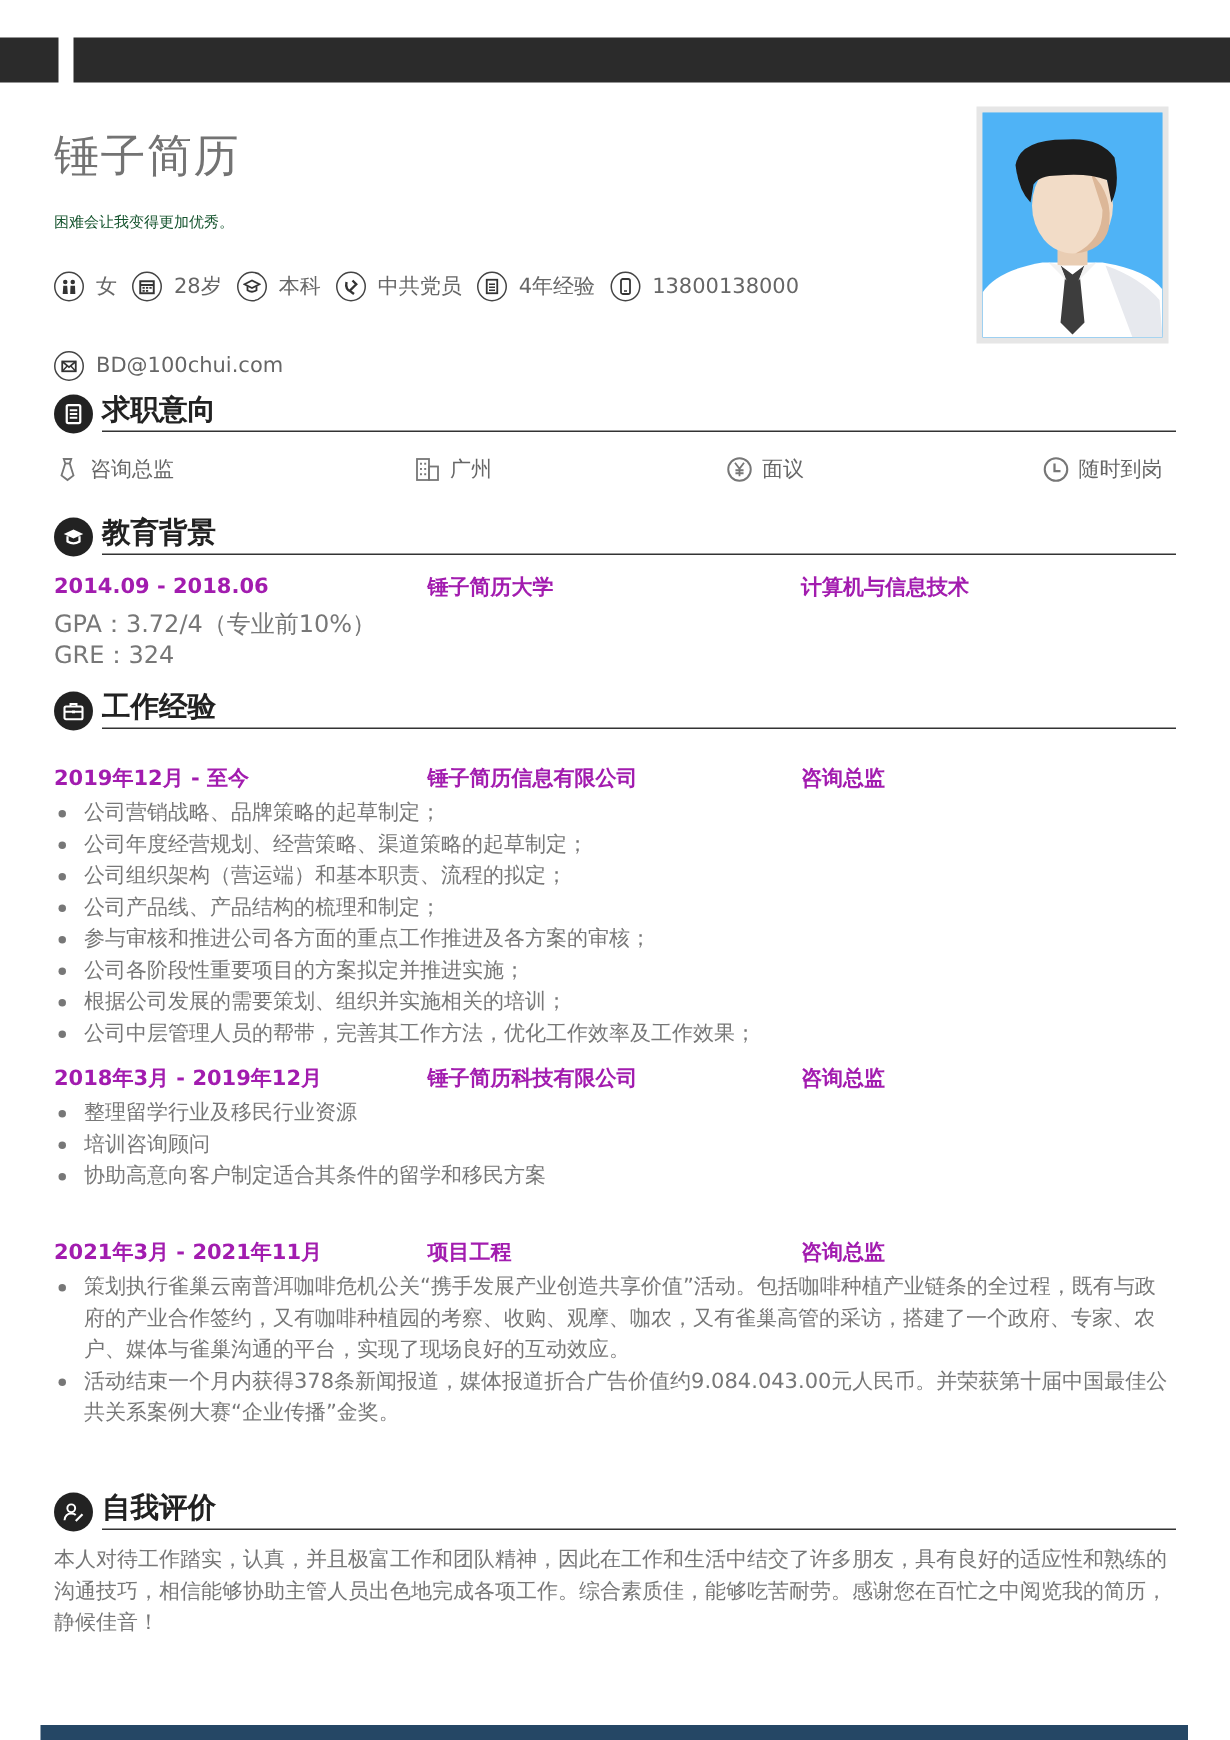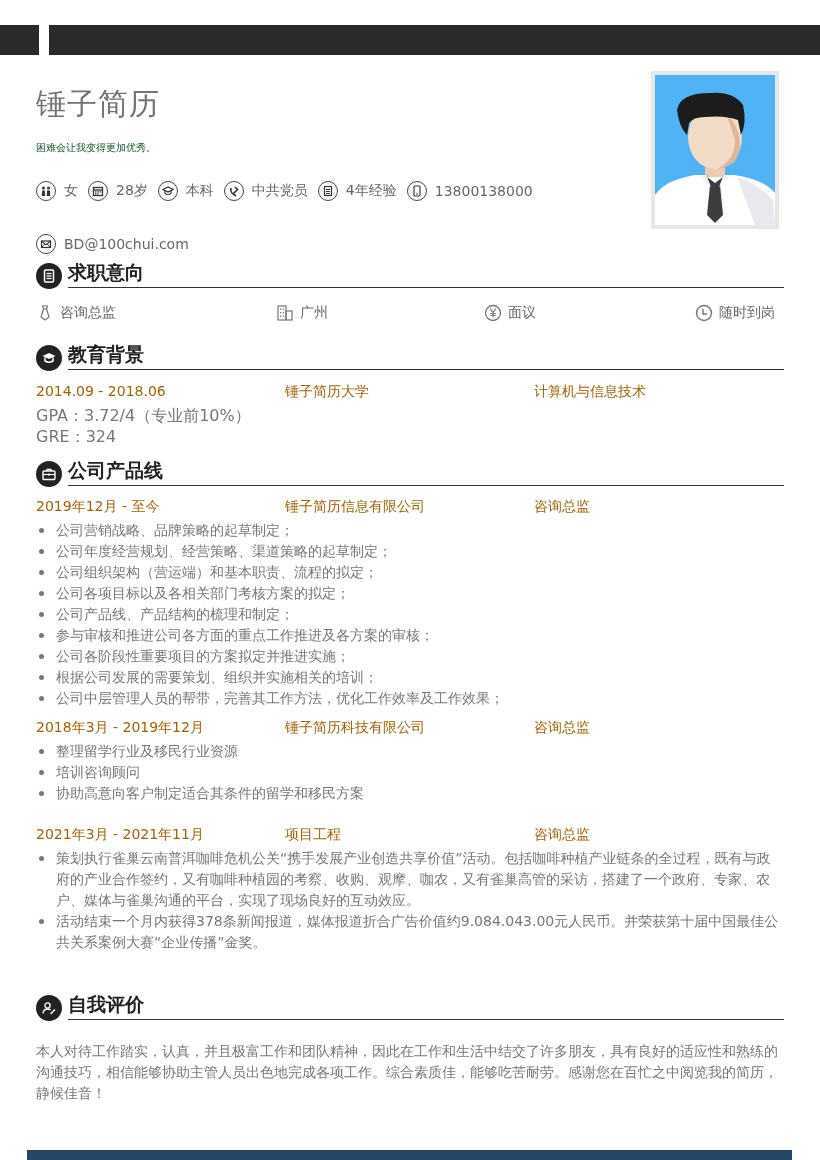--- a/index.html
+++ b/index.html
@@ -27,21 +27,21 @@
   .sec-head { display: flex; align-items: flex-end; height: 30px; }
   .sec-icon { width: 26px; height: 26px; border-radius: 50%; background: #222; display: flex; align-items: center; justify-content: center; margin-right: 6px; flex-shrink: 0; margin-bottom: -1px; }
   .sec-icon svg { width: 16px; height: 16px; }
   .sec-title-wrap { flex: 1; border-bottom: 1.5px solid #333; height: 30px; display: flex; align-items: center; }
   .sec-title { font-size: 19px; font-weight: bold; color: #222; }
 
   .intent-row { position: absolute; top: 304px; left: 36px; width: 748px; height: 24px; font-size: 14px; color: #666; }
   .intent-item { position: absolute; display: flex; align-items: center; top: 0; }
   .intent-item svg { width: 18px; height: 18px; margin-right: 6px; }
 
-  .row3 { position: relative; height: 22px; font-size: 14px; font-weight: normal; color: #a16207; }
+  .row3 { position: relative; height: 22px; font-size: 14px; font-weight: bold; color: #a21caf; }
   .row3 span { position: absolute; top: 0; }
   .c1 { left: 0; } .c2 { left: 249px; } .c3 { left: 498px; }
 
   .line { font-size: 16px; color: #777; height: 21px; line-height: 21px; }
 
   ul.bul { list-style: none; }
   ul.bul li { position: relative; padding-left: 20px; font-size: 14px; color: #777; line-height: 21px; }
   ul.bul li::before { content: ""; position: absolute; left: 3px; top: 8px; width: 5px; height: 5px; border-radius: 50%; background: #777; }
 
   .para { font-size: 14px; color: #777; line-height: 21px; }
@@ -230,34 +230,33 @@
   <div class="sec-head">
     <div class="sec-icon">
       <svg viewBox="0 0 16 16">
           <rect x="2" y="5" width="12" height="8.5" rx="1" fill="none" stroke="#fff" stroke-width="1.4"></rect>
           <path d="M6 5 V3.3 H10 V5" fill="none" stroke="#fff" stroke-width="1.3"></path>
           <line x1="2" y1="8.5" x2="14" y2="8.5" stroke="#fff" stroke-width="1.2"></line>
           <rect x="7" y="7.7" width="2" height="1.8" fill="#fff"></rect>
         </svg>
     </div>
     <div class="sec-title-wrap">
-        <span class="sec-title">公司产品线</span>
+        <span class="sec-title">工作经验</span>
       </div>
   </div>
-  <div style="margin-top:12px;">
+  <div style="margin-top:24px;">
     <div class="row3">
       <span class="c1">2019年12月 - 至今</span>
       <span class="c2">锤子简历信息有限公司</span>
       <span class="c3">咨询总监</span>
     </div>
     <ul class="bul">
       <li>公司营销战略、品牌策略的起草制定；</li>
       <li>公司年度经营规划、经营策略、渠道策略的起草制定；</li>
       <li>公司组织架构（营运端）和基本职责、流程的拟定；</li>
-      <li>公司各项目标以及各相关部门考核方案的拟定；</li>
       <li>公司产品线、产品结构的梳理和制定；</li>
       <li>参与审核和推进公司各方面的重点工作推进及各方案的审核；</li>
       <li>公司各阶段性重要项目的方案拟定并推进实施；</li>
       <li>根据公司发展的需要策划、组织并实施相关的培训；</li>
       <li>公司中层管理人员的帮带，完善其工作方法，优化工作效率及工作效果；</li>
     </ul>
   </div>
   <div style="margin-top:10px;">
     <div class="row3">
       <span class="c1">2018年3月 - 2019年12月</span>
@@ -292,16 +291,16 @@
       <svg viewBox="0 0 16 16">
           <circle cx="6.5" cy="5.5" r="2.6" fill="none" stroke="#fff" stroke-width="1.3"></circle>
           <path d="M2 13.5 Q2.5 9 6.5 9 Q8.5 9 9.5 10" fill="none" stroke="#fff" stroke-width="1.3"></path>
           <path d="M9 13.5 L13.5 9 L14.5 10 L10 14.5 Z" fill="#fff"></path>
         </svg>
     </div>
     <div class="sec-title-wrap">
         <span class="sec-title">自我评价</span>
       </div>
   </div>
-  <div class="para" style="margin-top:21px;">本人对待工作踏实，认真，并且极富工作和团队精神，因此在工作和生活中结交了许多朋友，具有良好的适应性和熟练的沟通技巧，相信能够协助主管人员出色地完成各项工作。综合素质佳，能够吃苦耐劳。感谢您在百忙之中阅览我的简历，静候佳音！</div>
+  <div class="para" style="margin-top:10px;">本人对待工作踏实，认真，并且极富工作和团队精神，因此在工作和生活中结交了许多朋友，具有良好的适应性和熟练的沟通技巧，相信能够协助主管人员出色地完成各项工作。综合素质佳，能够吃苦耐劳。感谢您在百忙之中阅览我的简历，静候佳音！</div>
 </div>
 
 <div class="bottom-bar"></div>
 
 </body></html>

